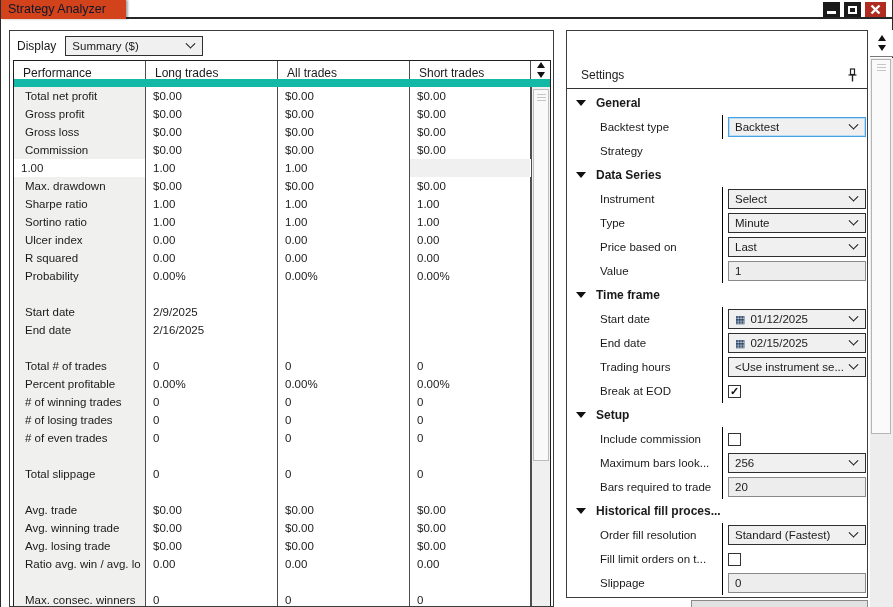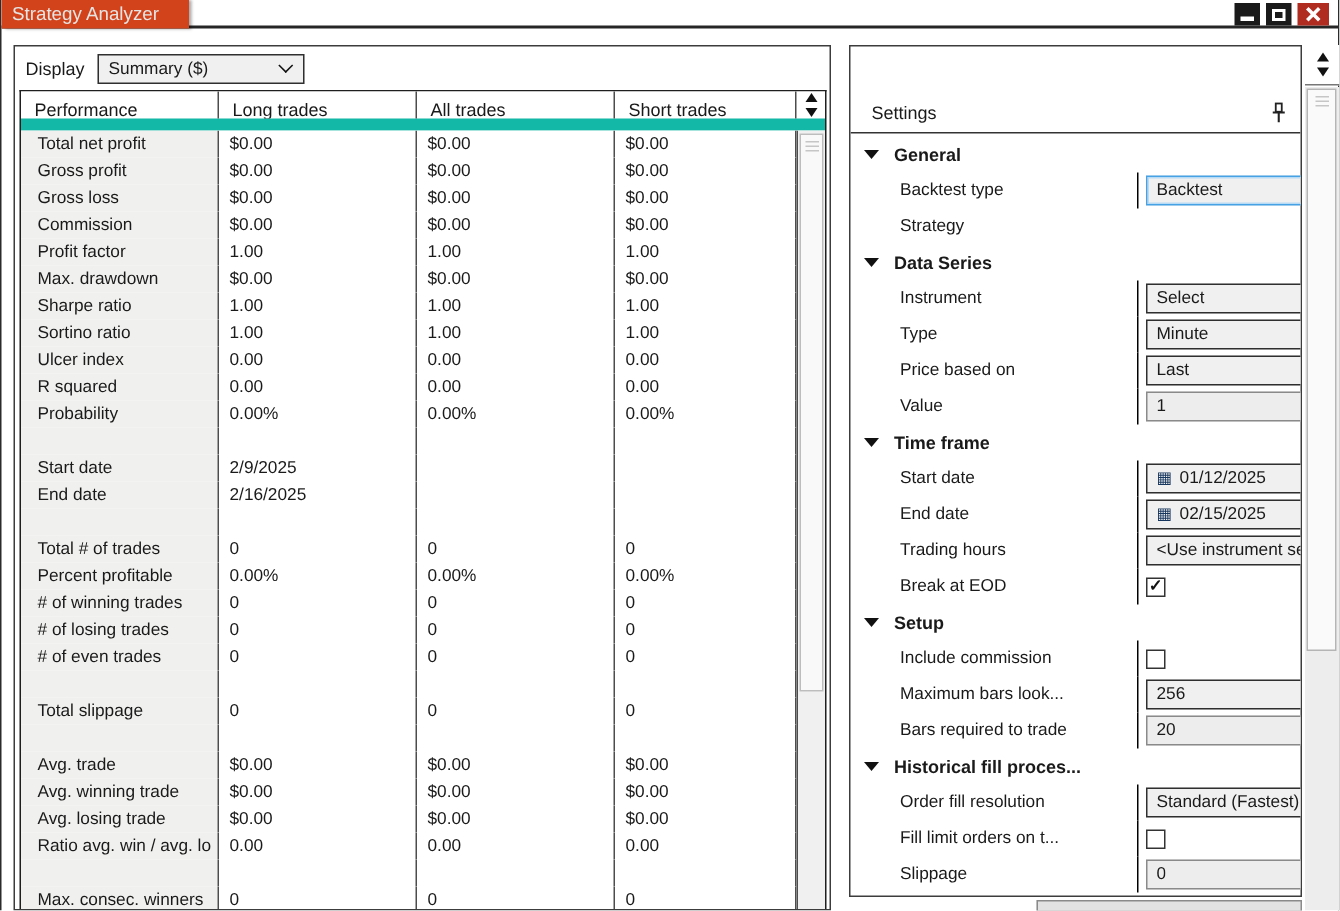--- a/index.html
+++ b/index.html
@@ -5,21 +5,21 @@
   * { margin:0; padding:0; box-sizing:border-box; }
   html,body { width:893px; height:607px; background:#fff; overflow:hidden;
     font-family:"Liberation Sans", sans-serif; color:#1a1a1a; }
   .window { position:relative; width:893px; height:607px; background:#fff;
     border-left:1px solid #2b2b2b; border-right:1px solid #2b2b2b; }
 
   
   .titlebar { position:absolute; left:0; top:0; width:100%; height:19px;
     background:#fff; border-bottom:2px solid #262626; }
   .title-tab { position:absolute; left:0; top:0; width:125px; height:19px;
-    color:#e5e5e5; font-size:12.5px; line-height:18px; padding-left:7px;
+    color:#0f172a; font-size:12.5px; line-height:18px; padding-left:7px;
     box-shadow:2px 0 2px rgba(0,0,0,.35); }
   .win-buttons { position:absolute; right:6px; top:2px; display:flex; gap:4px; }
   .wbtn { width:17px; height:15px; background:#1a1a1a; display:flex;
     align-items:center; justify-content:center; }
   .wbtn.close { width:21px; }
   .glyph-min { width:9px; height:3px; background:#fff; margin-top:6px; }
   .glyph-max { width:9px; height:8px; border:2px solid #fff; }
 
   
   .left-panel { position:absolute; left:8px; top:30px; width:545px; height:577px;
@@ -78,21 +78,21 @@
     border:1px solid #3c3c3c; background:#fff; overflow:hidden; }
   .settings-header { position:relative; height:26px; border-bottom:1px solid #333;margin-top:32px; }
   .settings-title { font-size:12px; line-height:25px; padding-left:14px; }
   .pin-icon { position:absolute; right:8px; top:5px; }
   .settings-body { padding-top:2px; }
   .sec-header { height:24px; display:flex; align-items:center; }
   .sec-arrow { width:0; height:0; border-left:5px solid transparent;
     border-right:5px solid transparent; border-top:6px solid #111;
     margin-left:9px; flex:none; }
   .sec-label { font-size:12px; font-weight:bold; margin-left:10px; white-space:nowrap; }
-  .srow { height:24px; display:flex; align-items:center;gap:36px; }
+  .srow { height:24px; display:flex; align-items:center; }
   .slabel { font-size:11.5px; padding-left:33px; width:155px; flex:none;
     white-space:nowrap; overflow:hidden; }
   .sctrl { border-left:1px solid #000; height:100%; flex:1;
     display:flex; align-items:center; padding-left:5px; }
   .clip-row { height:13px; overflow:hidden; }
   .template-row { text-align:right; padding-right:10px; margin-top:7px; }
   .template-link { font-size:12px; font-style:italic; color:#111; }
 
   
   .scroll-strip { position:absolute; left:869px; top:30px; width:23px; height:577px; }
@@ -181,21 +181,20 @@
             <div class="tcell sb"></div>
           </div>
           <div class="trow">
             <div class="tcell label">Commission</div>
             <div class="tcell">$0.00</div>
             <div class="tcell">$0.00</div>
             <div class="tcell">$0.00</div>
             <div class="tcell sb"></div>
           </div>
           <div class="trow">
-            <div class="tcell label">Profit factor</div>
             <div class="tcell">1.00</div>
             <div class="tcell">1.00</div>
             <div class="tcell">1.00</div>
             <div class="tcell sb"></div>
           </div>
           <div class="trow">
             <div class="tcell label">Max. drawdown</div>
             <div class="tcell">$0.00</div>
             <div class="tcell">$0.00</div>
             <div class="tcell">$0.00</div>

